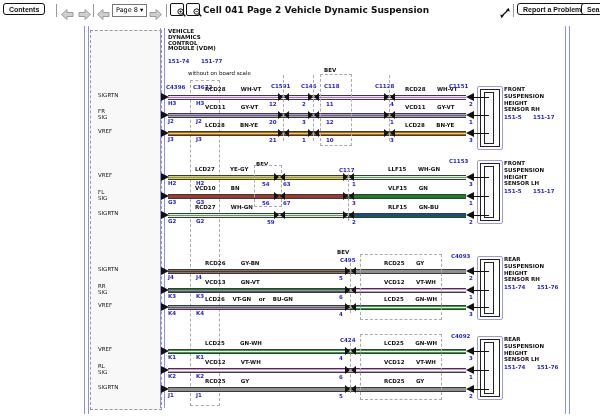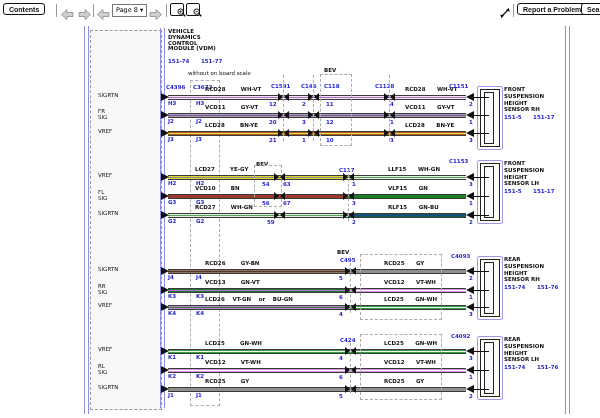--- a/index.html
+++ b/index.html
@@ -79,20 +79,21 @@
             <circle cx="3.6" cy="3.6" r="2.7" fill="none" stroke="#111"></circle>
             <line x1="5.8" y1="5.8" x2="8.3" y2="8.3" stroke="#111" stroke-width="1.4"></line>
             <line x1="2.4" y1="3.6" x2="4.8" y2="3.6" stroke="#111" stroke-width="0.8"></line>
             <line x1="3.6" y1="2.4" x2="3.6" y2="4.8" stroke="#111" stroke-width="0.8"></line>
           </svg></span></button>
     <button class="sqbtn" style="left:186px;"><span><svg width="9" height="9" viewBox="0 0 9 9">
             <circle cx="3.6" cy="3.6" r="2.7" fill="none" stroke="#111"></circle>
             <line x1="5.8" y1="5.8" x2="8.3" y2="8.3" stroke="#111" stroke-width="1.4"></line>
             <line x1="2.4" y1="3.6" x2="4.8" y2="3.6" stroke="#111" stroke-width="0.8"></line>
           </svg></span></button>
+    <span class="title" style="left:203px;">Cell 041 Page 2 Vehicle Dynamic Suspension</span>
     <span class="navarrow" style="left:499px;top:4px;"><span><svg width="12" height="12">
             <path d="M3 9 L9 3" stroke="#111" stroke-width="1.2"></path>
             <polygon points="9.6,0.8 10.8,4.6 7,3.6" fill="#111"></polygon>
             <polygon points="2.4,11.2 1.2,7.4 5,8.4" fill="#111"></polygon>
           </svg></span></span>
     <span class="tdiv" style="left:513px;"></span>
     <button class="tbtn" style="left:517px;">Report a Problem</button>
     <button class="tbtn" style="left:581px;">Search</button>
   </div>
 

